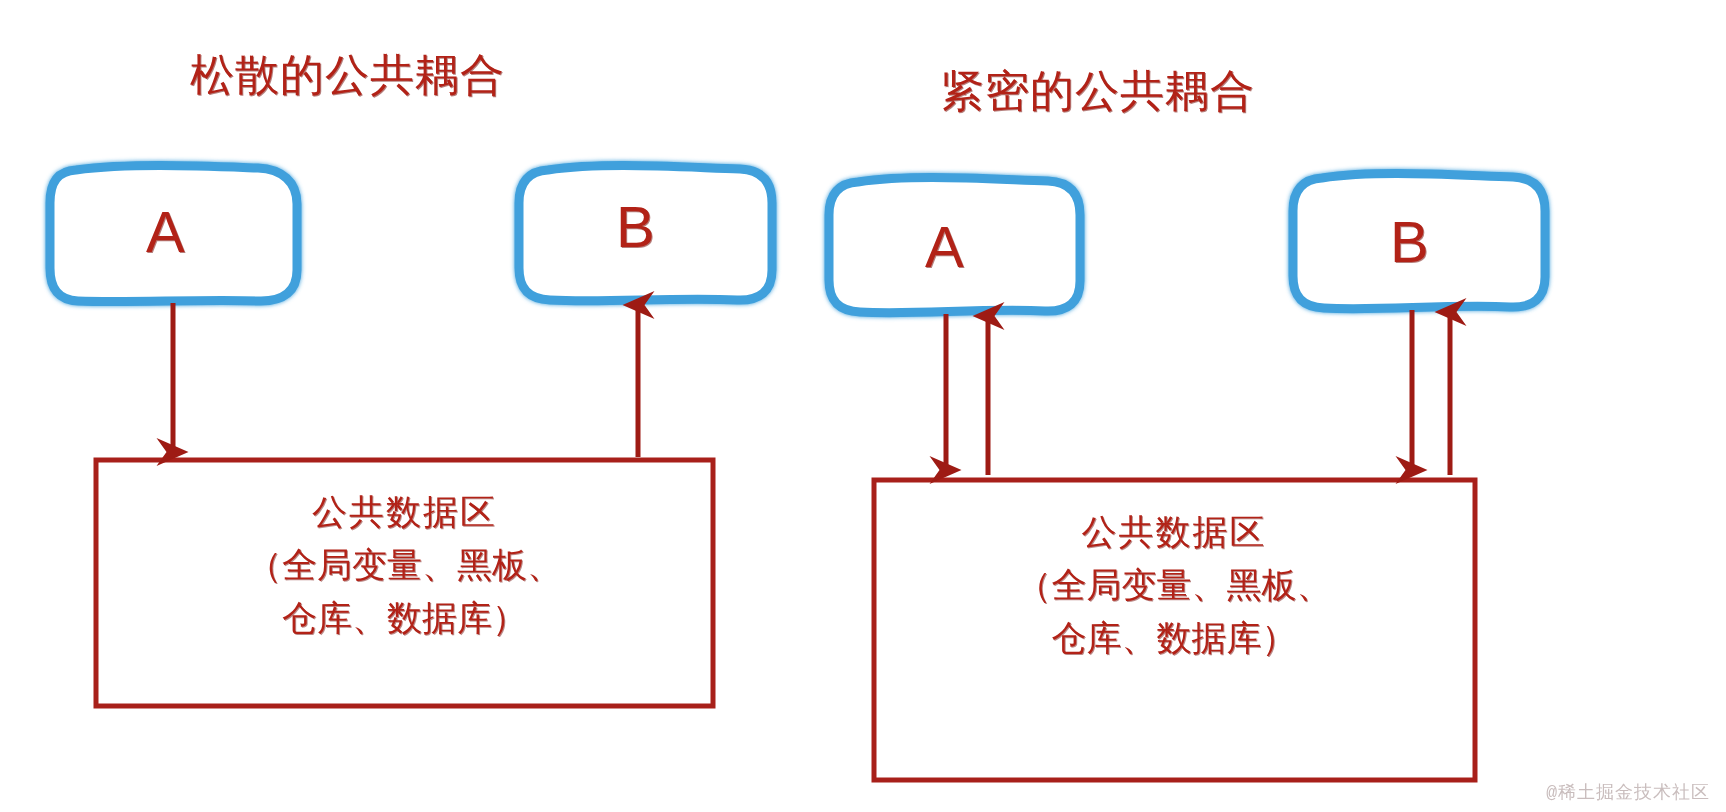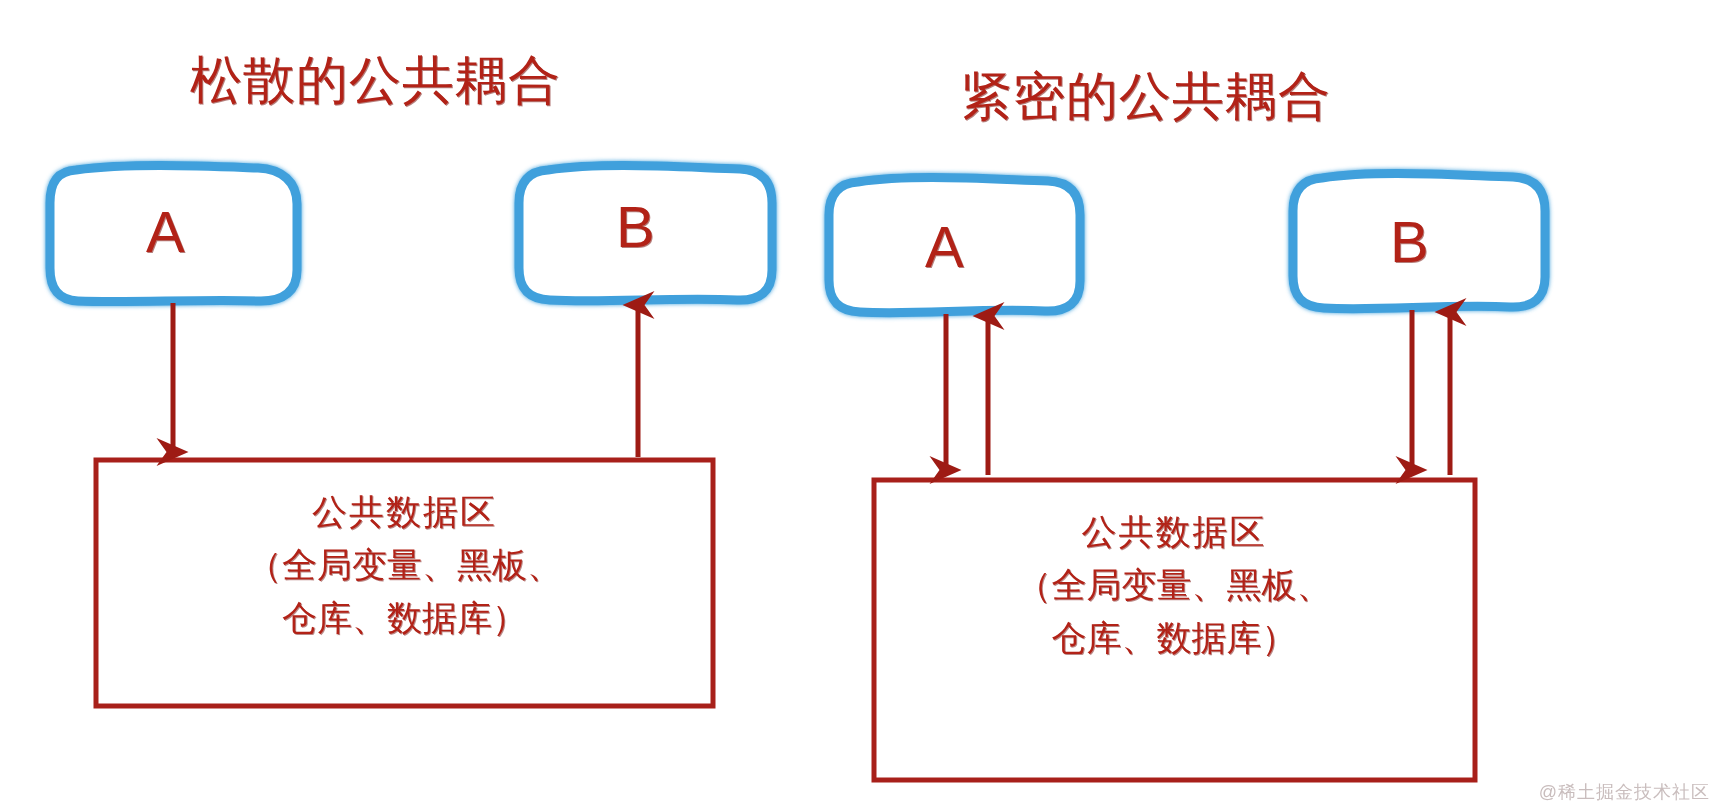--- a/index.html
+++ b/index.html
@@ -16,29 +16,29 @@
   }
   #canvas {
     position: absolute;
     left: 0; top: 0;
     width: 1726px;
     height: 812px;
   }
   .panel-title {
     position: absolute;
     color: #B22217;
-    font-size: 52px;
+    font-size: 44px;
     font-family: "Liberation Sans", sans-serif;
     font-weight: 400;
     letter-spacing: 1px;
     white-space: nowrap;
     text-shadow: 1px 1px 0 rgba(120,20,15,0.55);
   }
   #title-left  { left: 190px; top: 46px; }
-  #title-right { left: 960px; top: 62px; }
+  #title-right { left: 940px; top: 62px; }
 
   .node-label {
     position: absolute;
     color: #B22217;
     font-size: 58px;
     font-family: "Liberation Sans", sans-serif;
     font-weight: 400;
     text-shadow: 1px 1px 0 rgba(120,20,15,0.55);
     white-space: nowrap;
   }
@@ -62,21 +62,21 @@
 
   .store-line { display: block; }
   .store-line.l1 { letter-spacing: 2px; }
 
   .watermark {
     position: absolute;
     right: 16px;
     bottom: 8px;
     color: #c9bdbd;
     font-size: 18px;
-    font-family: Liberation Sans, sans-serif;
+    font-family: Liberation Mono, monospace;
     letter-spacing: 1px;
     white-space: nowrap;
   }
 </style>
 </head>
 <body>
 
 <svg id="canvas" viewBox="0 0 1726 812" xmlns="http://www.w3.org/2000/svg">
 
   <defs>

